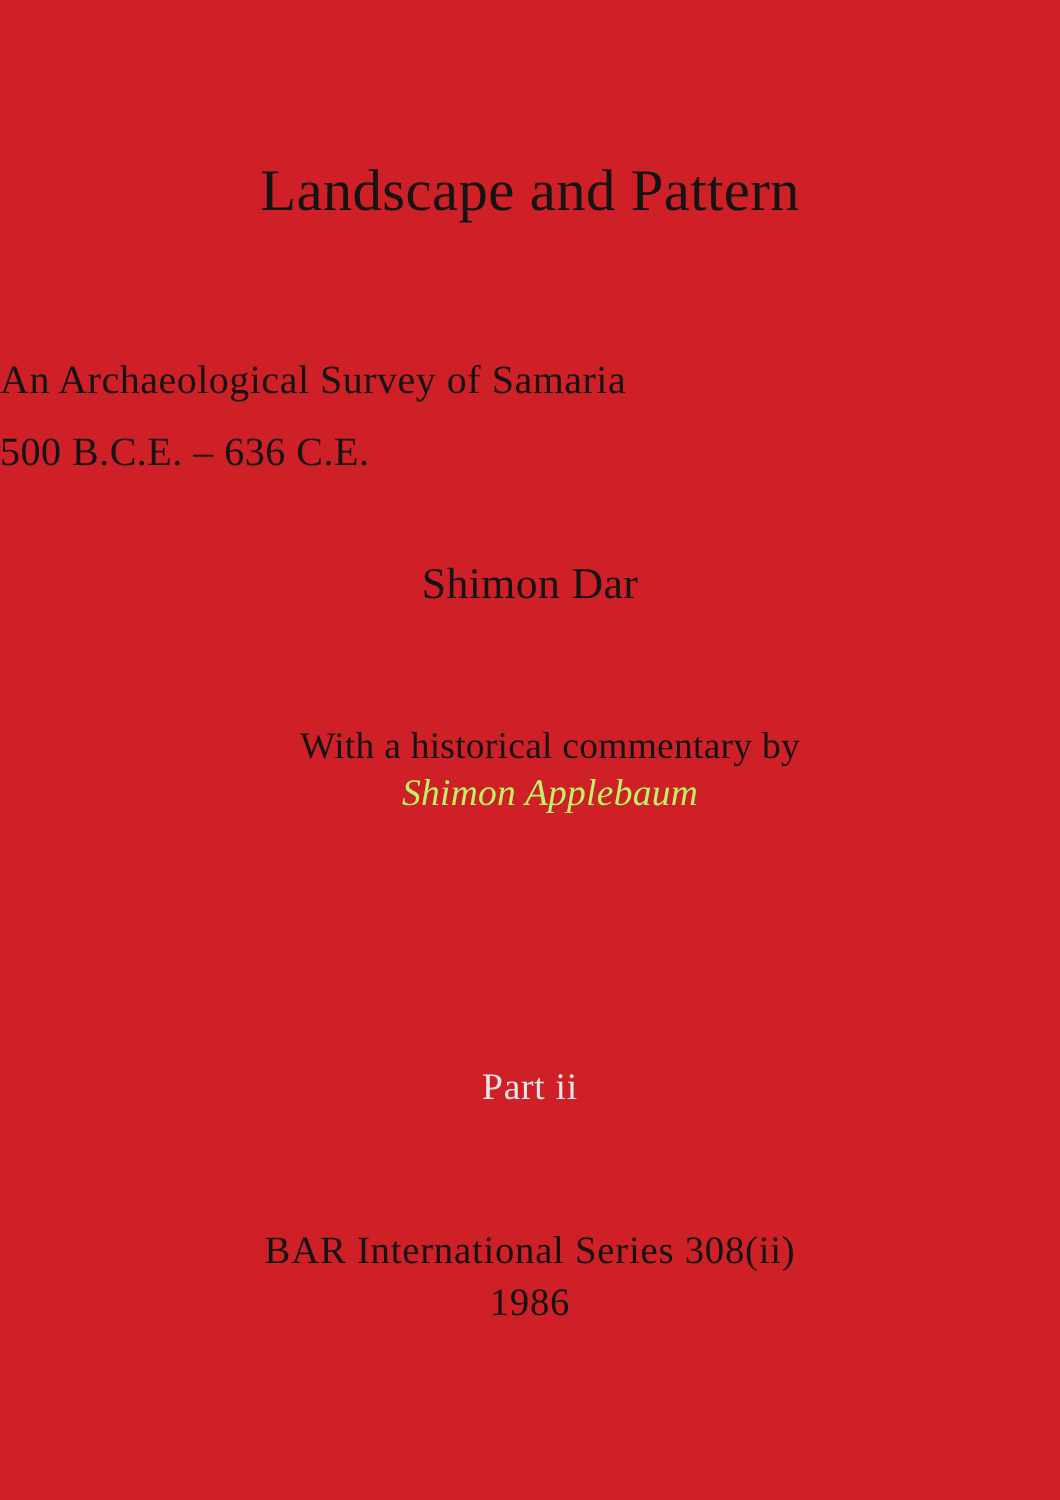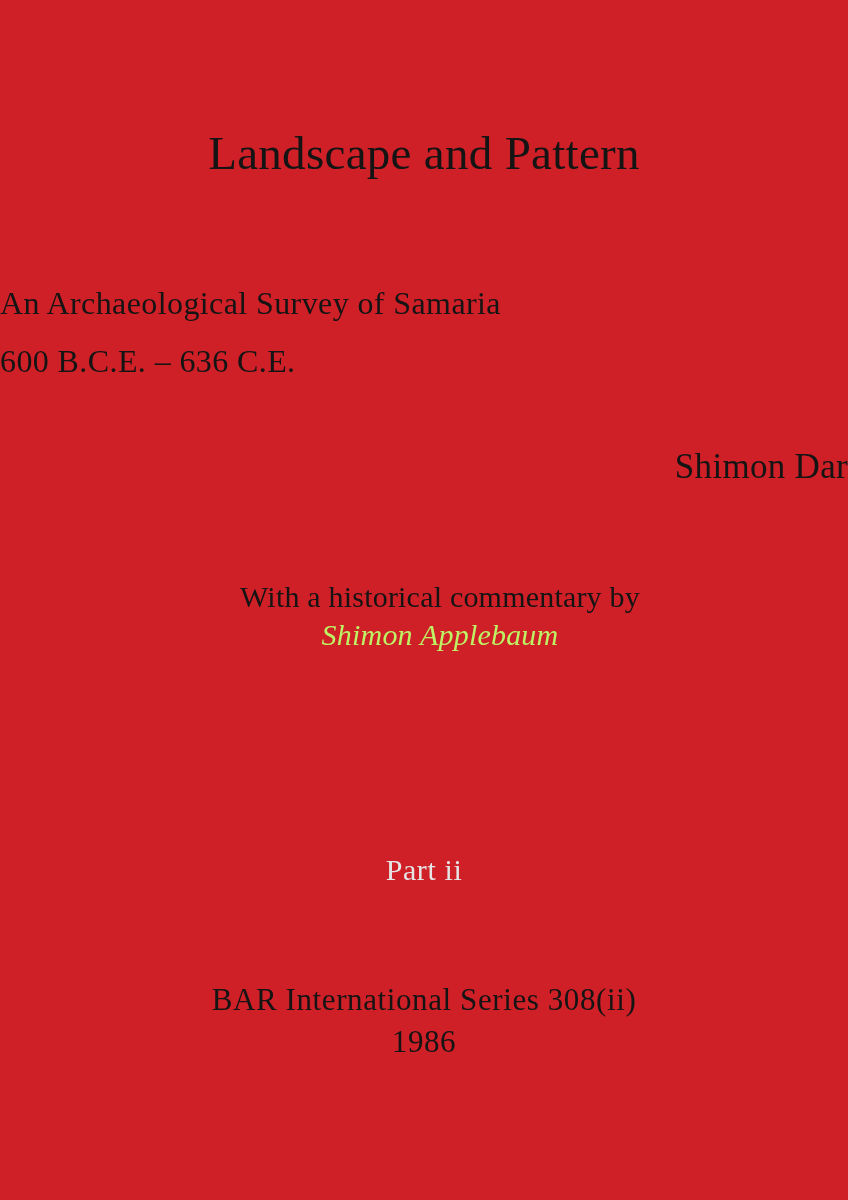--- a/index.html
+++ b/index.html
@@ -53,21 +53,21 @@
     line-height: 1.18;
     letter-spacing: 0.4px;
     margin-top: 20px;
     color: #141414;
   }
   .author-block {
     position: absolute;
     top: 447px;
     left: 0;
     width: 848px;
-    text-align: right;
+    text-align: center;
   }
   .author-name {
     font-size: 35px;
     letter-spacing: 0.3px;
     color: #141414;
   }
   .commentary-block {
     position: absolute;
     top: 578px;
     left: 16px;
@@ -124,21 +124,21 @@
 <body>
 
 <div class="cover">
 
   <div class="title-block">
     <div class="main-title">Landscape and Pattern</div>
   </div>
 
   <div class="subtitle-block">
     <div class="subtitle-line1">An Archaeological Survey of Samaria</div>
-    <div class="subtitle-line2">600 B.C.E. – 636 C.E.</div>
+    <div class="subtitle-line2">500 B.C.E. – 636 C.E.</div>
   </div>
 
   <div class="author-block">
     <div class="author-name">Shimon Dar</div>
   </div>
 
   <div class="commentary-block">
     <div class="commentary-line1">With a historical commentary by</div>
     <div class="commentary-line2">Shimon Applebaum</div>
   </div>

